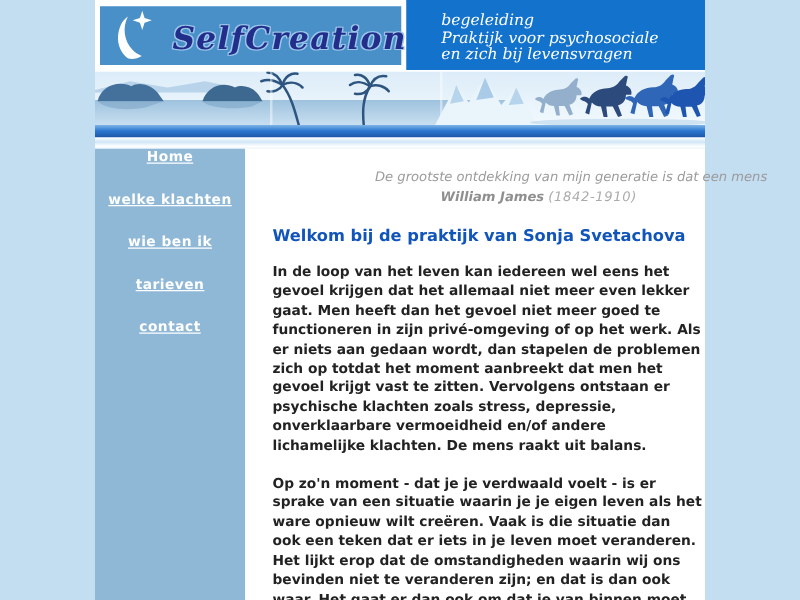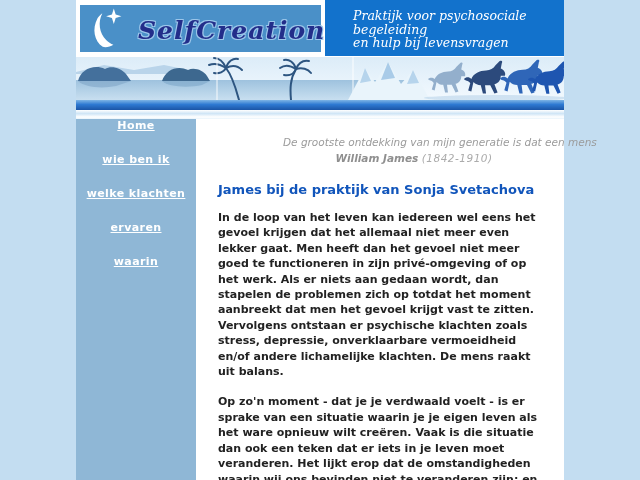--- a/index.html
+++ b/index.html
@@ -28,21 +28,21 @@
   .banner svg { display:block; }
   .bar-blue  { height:10px; background:linear-gradient(180deg,#7db4e6 0%,#2e79d2 45%,#1b55a6 100%); }
   .bar-light { height:9px;  background:linear-gradient(180deg,#ffffff 0%,#cfe5f6 40%,#ffffff 78%,#e8f3fb 100%); }
 
   
   .main { display:flex; height:361px; }
   .sidebar { width:120px; background:#8fb7d6; padding-top:0; flex:0 0 auto; }
   .nav-link { display:block; text-align:center; color:#ffffff; font-weight:bold;
               font-size:11px; letter-spacing:.4px; text-decoration:underline;
               margin-bottom:21px; cursor:pointer; }
-  .content { flex:1; background:#ffffff; padding:17px 19px 0 22px; }
+  .content { flex:1; background:#ffffff; padding:17px 2px 0 22px; }
 
   .quote { margin-left:auto; width:262px; text-align:center; font-style:italic;
            font-size:10.5px; line-height:13px; color:#9b9b9b; margin-right:0; }
   .quote .q-line { display:block; white-space:nowrap; }
   .quote-attrib { text-align:center; margin-top:3px; font-style:italic; font-size:10.5px; }
   .quote-author { font-weight:bold; color:#8f8f8f; }
   .quote-years  { color:#ababab; letter-spacing:.5px; }
 
   .page-title { color:#1155bb; font-weight:bold; font-size:13px; margin:17px 0 13px 0; }
   .para { font-size:11px; line-height:15.4px; color:#222222; margin-bottom:15px;font-weight:bold; }
@@ -54,23 +54,23 @@
 
   <div class="header">
     <div class="logo-box">
       <svg class="logo-icon" viewBox="0 0 40 50">
         <path d="M15,46 C5,39 2,25 9,12 C10.5,10 12.5,8 14.5,6.5 C9,17 11,30 19,38 C21.5,40.5 24.5,42.5 27.5,43.5 C24,45.8 19,47 15,46 Z" fill="#ffffff"></path>
         <path d="M28,1 L30.2,7.8 L37,10 L30.2,12.2 L28,19 L25.8,12.2 L19,10 L25.8,7.8 Z" fill="#ffffff"></path>
       </svg>
       <span class="logo-text">SelfCreation</span>
     </div>
     <div class="tagline-box">
+      <div>begeleiding</div>
       <div>Praktijk voor psychosociale</div>
-      <div>begeleiding</div>
-      <div>en hulp bij levensvragen</div>
+      <div>en zich bij levensvragen</div>
     </div>
   </div>
 
   <div class="banner">
     <svg width="488" height="43" viewBox="0 0 488 43" preserveAspectRatio="none">
       <defs>
         <linearGradient id="sky" x1="0" y1="0" x2="0" y2="1">
           <stop offset="0" stop-color="#dcecf8"></stop>
             <stop offset="1" stop-color="#f2f9fe"></stop>
         </linearGradient>
@@ -120,36 +120,36 @@
       </g>
     </svg>
   </div>
   <div class="bar-blue"></div>
   <div class="bar-light"></div>
 
   <div class="main">
 
     <nav class="sidebar">
       <a class="nav-link">Home</a>
+      <a class="nav-link">welke klachten</a>
       <a class="nav-link">wie ben ik</a>
-      <a class="nav-link">welke klachten</a>
-      <a class="nav-link">ervaren</a>
-      <a class="nav-link">waarin</a>
+      <a class="nav-link">tarieven</a>
+      <a class="nav-link">contact</a>
     </nav>
 
     <div class="content">
 
       <div class="quote">
         <span class="q-line">De grootste ontdekking van mijn generatie is dat een mens</span>
         <div class="quote-attrib">
           <span class="quote-author">William James</span>
           <span class="quote-years">(1842-1910)</span>
         </div>
       </div>
 
-      <h1 class="page-title">James bij de praktijk van Sonja Svetachova</h1>
+      <h1 class="page-title">Welkom bij de praktijk van Sonja Svetachova</h1>
 
       <p class="para">In de loop van het leven kan iedereen wel eens het gevoel krijgen dat het allemaal niet meer even lekker gaat. Men heeft dan het gevoel niet meer goed te functioneren in zijn privé-omgeving of op het werk. Als er niets aan gedaan wordt, dan stapelen de problemen zich op totdat het moment aanbreekt dat men het gevoel krijgt vast te zitten. Vervolgens ontstaan er psychische klachten zoals stress, depressie, onverklaarbare vermoeidheid en/of andere lichamelijke klachten. De mens raakt uit balans.</p>
       <p class="para">Op zo'n moment - dat je je verdwaald voelt - is er sprake van een situatie waarin je je eigen leven als het ware opnieuw wilt creëren. Vaak is die situatie dan ook een teken dat er iets in je leven moet veranderen. Het lijkt erop dat de omstandigheden waarin wij ons bevinden niet te veranderen zijn; en dat is dan ook waar. Het gaat er dan ook om dat je van binnen moet veranderen. Je zult er dan ook van versteld staan hoe de dingen om je heen opeens anders kunnen gaan lopen, en dat je dingen op verschillende manieren kunt ervaren.</p>
 
     </div>
   </div>
 </div>
 
 </body></html>

